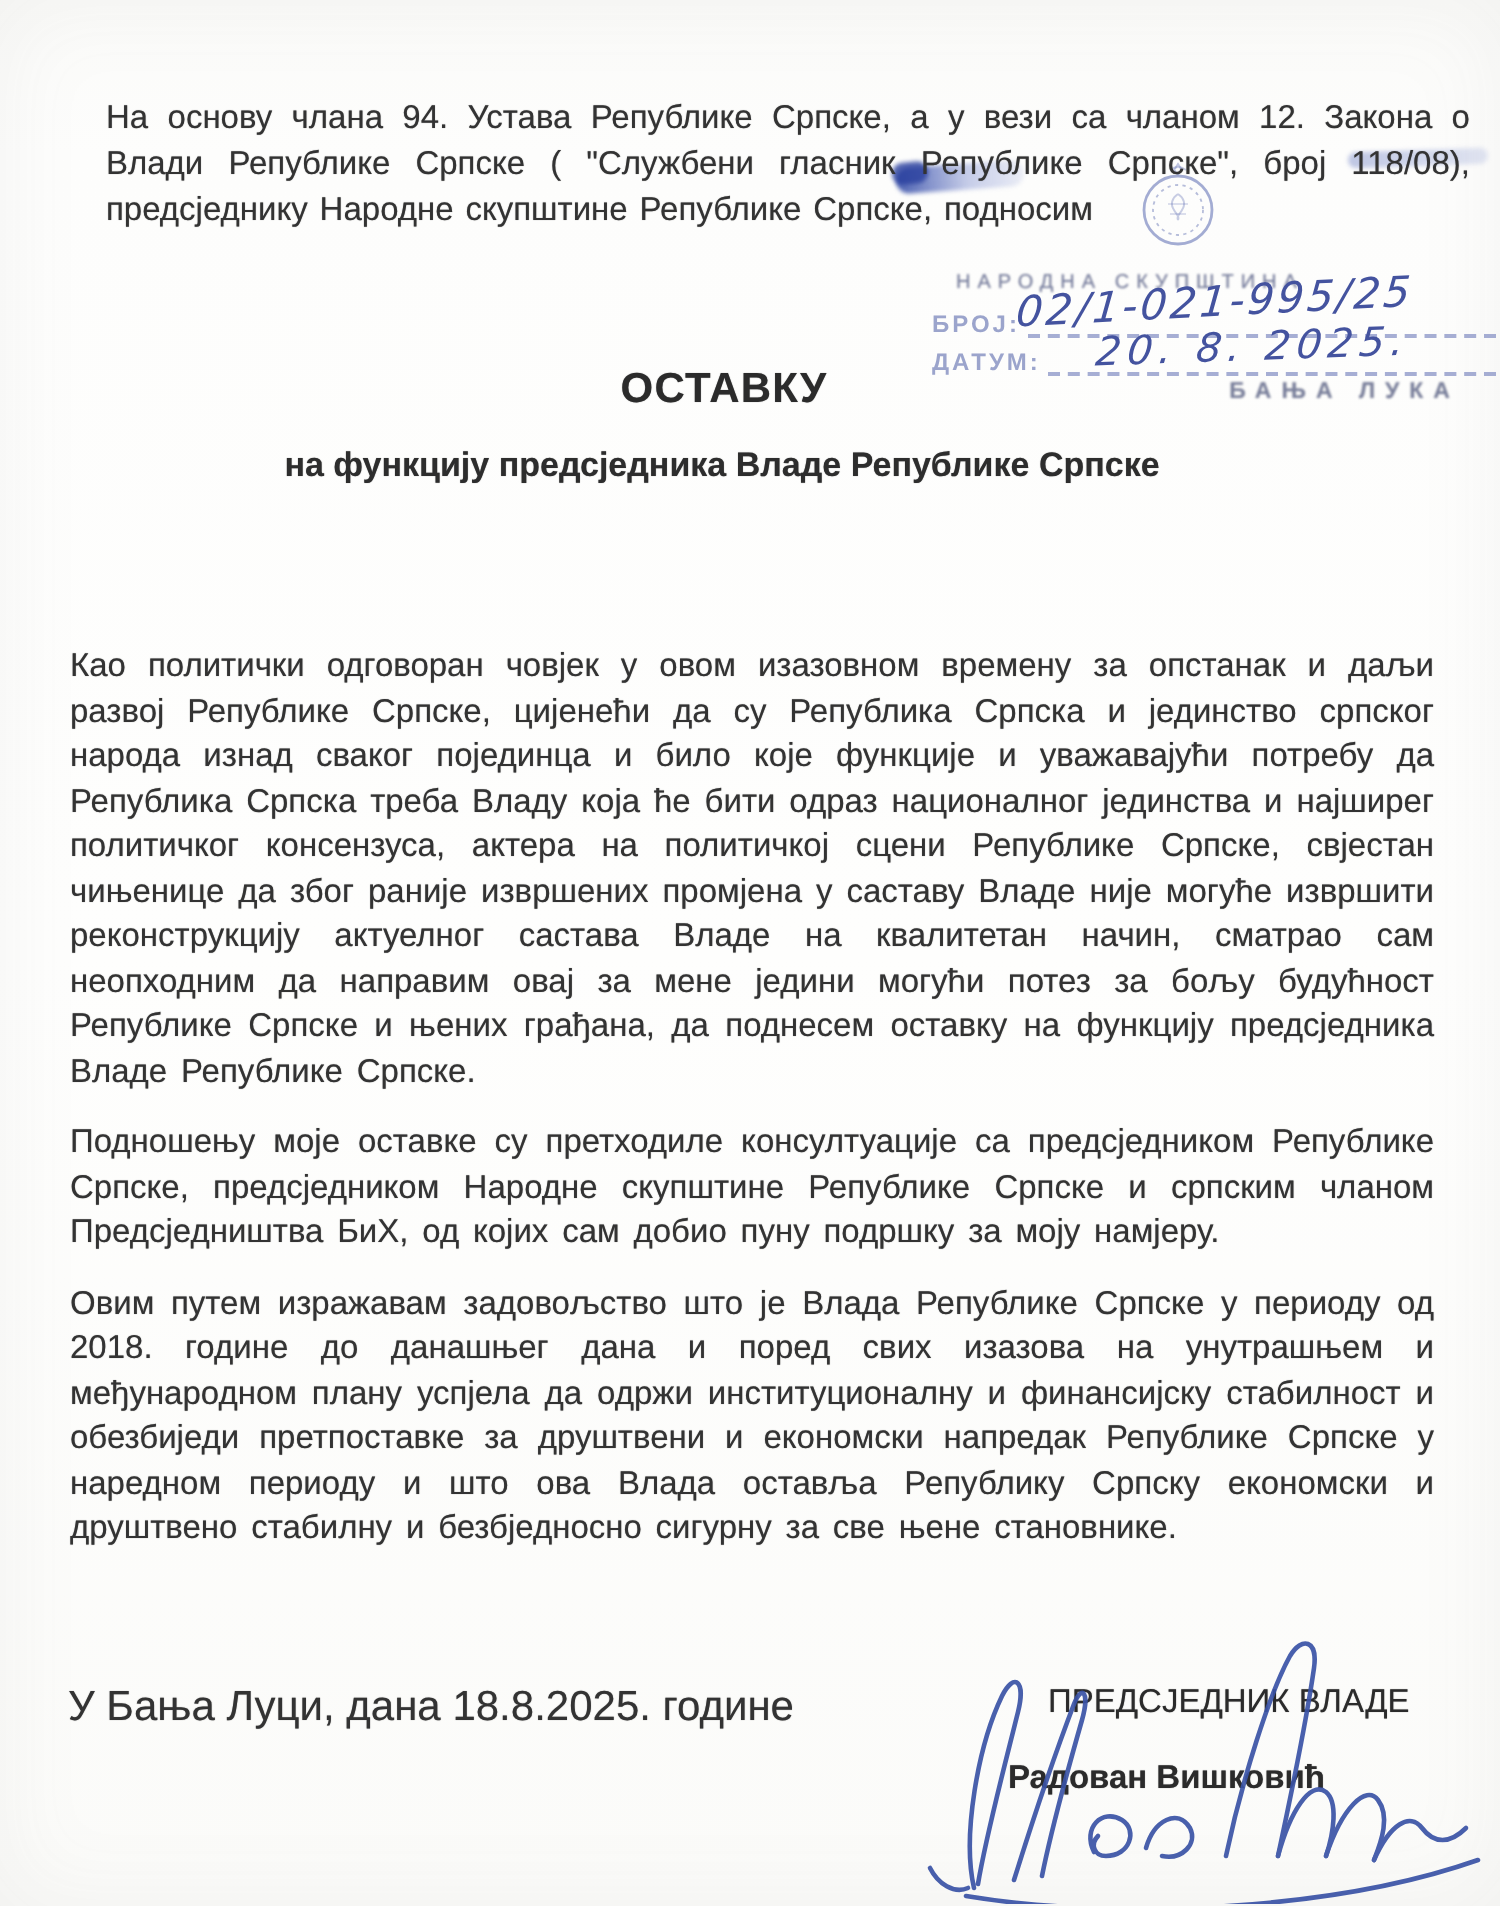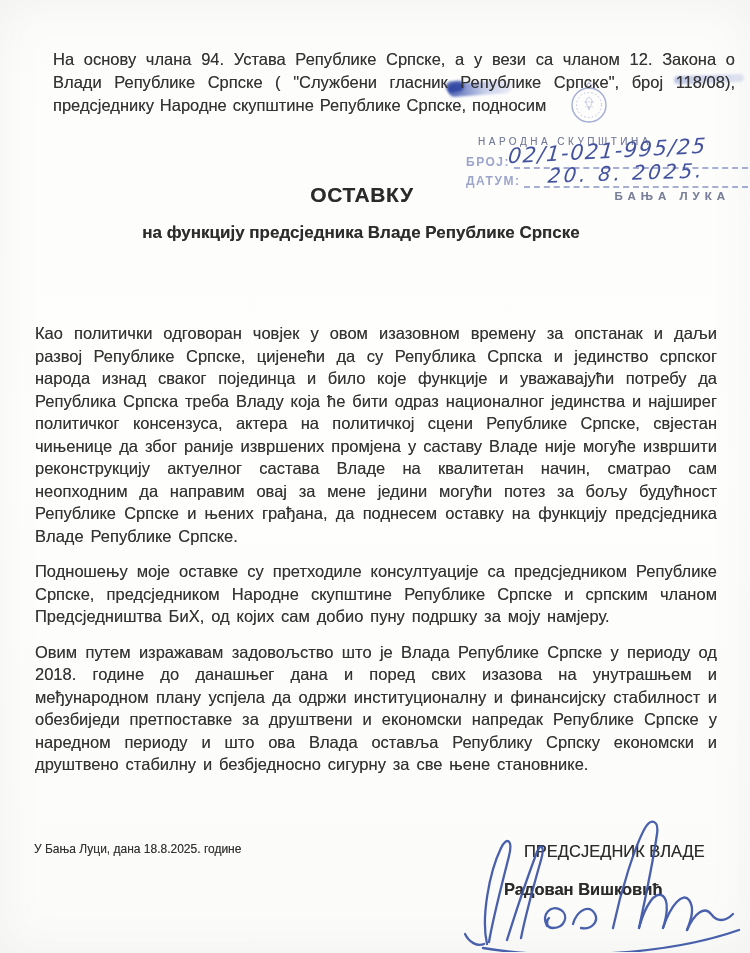--- a/index.html
+++ b/index.html
@@ -29,21 +29,21 @@
     text-align:center; transform:translateX(-14px);
     font-size:17px; font-weight:bold; color:#2d2d2d;
   }
   .body-block { position:absolute; left:35px; top:322px; width:682px; }
   .para {
     font-size:16.5px; line-height:22.5px; text-align:justify;
     word-spacing:0.14em; margin:0 0 13px 0;
   }
 
   .footer { position:absolute; left:0; top:840px; width:750px; height:113px; }
-  .place-date { position:absolute; left:34px; top:2px; font-size:12px; }
+  .place-date { position:absolute; left:34px; top:2px; font-size:21px; }
   .sig-title { position:absolute; left:495px; top:2px; font-size:16.5px; font-weight:normal; color:#2b2b2b;margin-left:29px; }
   .sig-name  { position:absolute; left:504px; top:40px; font-size:16.5px; font-weight:bold; color:#2b2b2b; }
   .sig-svg { position:absolute; left:455px; top:-22px; pointer-events:none; }
 
   
   .stamp { position:absolute; left:440px; top:72px; width:310px; height:140px; }
   .seal { position:absolute; left:126px; top:4px; }
   .org1 {
     position:absolute; left:55px; top:51px; width:235px; text-align:center;
     font-size:12.5px; font-weight:bold; letter-spacing:3.5px;

